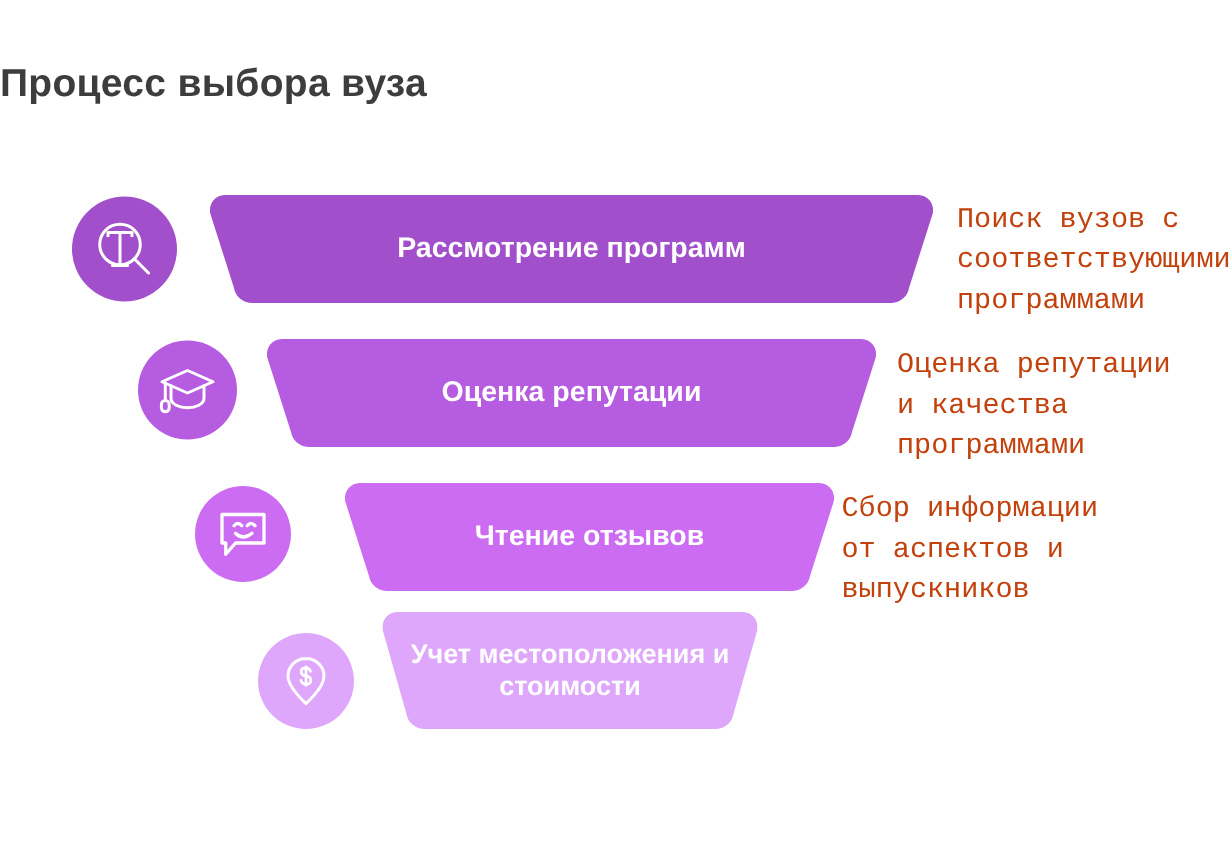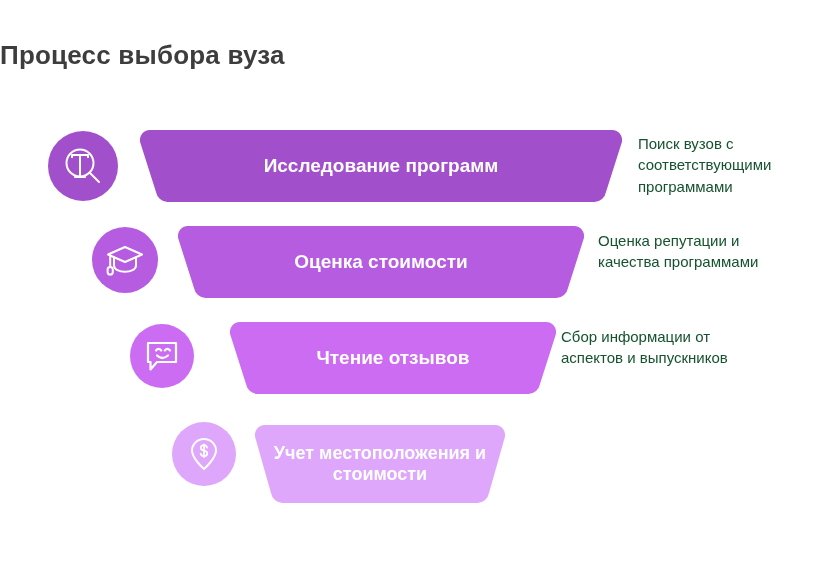--- a/index.html
+++ b/index.html
@@ -80,28 +80,29 @@
   }
   .band-label {
     position: relative;
     z-index: 2;
     width: 86%;
   }
 
   .row-1 .band { left: 140px; top: 12px;  width: 482px; height: 72px; font-size: 19px; }
   .row-2 .band { left: 178px; top: 12px;  width: 406px; height: 72px; font-size: 19px; }
   .row-3 .band { left: 230px; top: 12px;  width: 326px; height: 72px; font-size: 19px; }
-  .row-4 .band { left: 255px; top: 19px;   width: 250px; height: 78px; font-size: 18px; }
+  .row-4 .band { left: 255px; top: 2px;   width: 250px; height: 78px; font-size: 18px; }
 
   
   .desc {
     position: absolute;
-    font-size: 15px;
-    color: #14532d;
+    font-size: 19px;
+    color: #c2410c;
     line-height: 1.42;
+    font-family: Liberation Mono, monospace;
   }
   .row-1 .desc { left: 638px; top: 15px;  width: 175px; }
   .row-2 .desc { left: 598px; top: 16px;  width: 190px; }
   .row-3 .desc { left: 561px; top: 16px;  width: 200px; }
   .row-4 .desc { left: 518px; top: 16px;  width: 210px; }
 </style>
 </head>
 <body>
 
 <div class="page-title">Процесс выбора вуза</div>
@@ -115,39 +116,39 @@
         <line x1="28.5" y1="28.5" x2="38" y2="38" stroke="#ffffff" stroke-width="2" stroke-linecap="round"></line>
         <path d="M11 14 L11 11 L27 11 L27 14" fill="none" stroke="#ffffff" stroke-width="2" stroke-linejoin="round"></path>
         <line x1="19" y1="11" x2="19" y2="33" stroke="#ffffff" stroke-width="2"></line>
         <line x1="14" y1="33" x2="24" y2="33" stroke="#ffffff" stroke-width="2" stroke-linecap="round"></line>
       </svg>
     </div>
     <div class="band">
       <svg class="band-shape" viewBox="0 0 482 72" preserveAspectRatio="none" aria-hidden="true">
         <path d="M10,0 H472 a10,10 0 0 1 9.6,13 L466,62 a12,12 0 0 1 -11.5,10 H27.5 a12,12 0 0 1 -11.5,-10 L0.4,13 A10,10 0 0 1 10,0 Z" fill="#a24fcb"></path>
       </svg>
-      <span class="band-label">Исследование программ</span>
+      <span class="band-label">Рассмотрение программ</span>
     </div>
     <div class="desc">Поиск вузов с соответствующими программами</div>
   </div>
 
   <div class="funnel-row row-2">
     <div class="icon-circle" style="background:#b55ce0;">
       <svg width="40" height="40" viewBox="0 0 40 40" aria-hidden="true">
         <path d="M20 7 L37 14.5 L20 22 L3 14.5 Z" fill="none" stroke="#ffffff" stroke-width="2" stroke-linejoin="round"></path>
         <path d="M9 17.2 V25.5 C9 29.5 14.5 31.8 20 31.8 C25.5 31.8 31 29.5 31 25.5 V17.2" fill="none" stroke="#ffffff" stroke-width="2" stroke-linecap="round" stroke-linejoin="round"></path>
         <line x1="5.2" y1="15.3" x2="5.2" y2="27" stroke="#ffffff" stroke-width="2" stroke-linecap="round"></line>
         <rect x="2.6" y="27" width="5.2" height="7.5" rx="2.6" fill="none" stroke="#ffffff" stroke-width="2"></rect>
       </svg>
     </div>
     <div class="band">
       <svg class="band-shape" viewBox="0 0 406 72" preserveAspectRatio="none" aria-hidden="true">
         <path d="M10,0 H396 a10,10 0 0 1 9.6,13 L390,62 a12,12 0 0 1 -11.5,10 H27.5 a12,12 0 0 1 -11.5,-10 L0.4,13 A10,10 0 0 1 10,0 Z" fill="#b55ce0"></path>
       </svg>
-      <span class="band-label">Оценка стоимости</span>
+      <span class="band-label">Оценка репутации</span>
     </div>
     <div class="desc">Оценка репутации и качества программами</div>
   </div>
 
   <div class="funnel-row row-3">
     <div class="icon-circle" style="background:#cb6cf2;">
       <svg width="40" height="40" viewBox="0 0 40 40" aria-hidden="true">
         <path d="M6 7 H34 V26 H15 L8.5 33.5 V26 H6 Z" fill="none" stroke="#ffffff" stroke-width="2.2" stroke-linejoin="round"></path>
         <path d="M14 14.5 q2.6 -3.2 5.2 0" fill="none" stroke="#ffffff" stroke-width="2.2" stroke-linecap="round"></path>
         <path d="M22.8 14.5 q2.6 -3.2 5.2 0" fill="none" stroke="#ffffff" stroke-width="2.2" stroke-linecap="round"></path>

